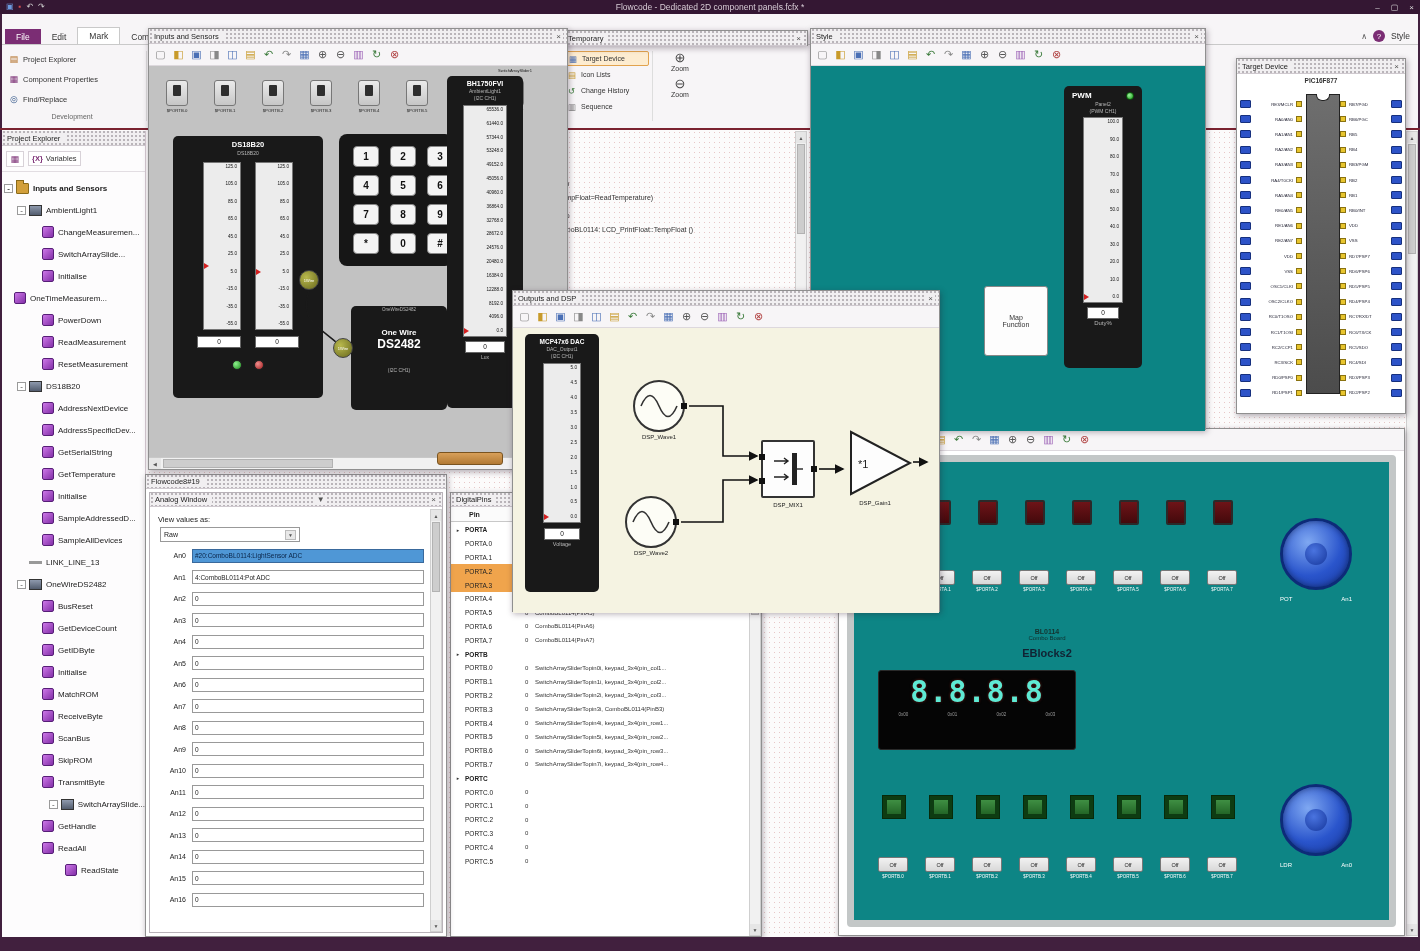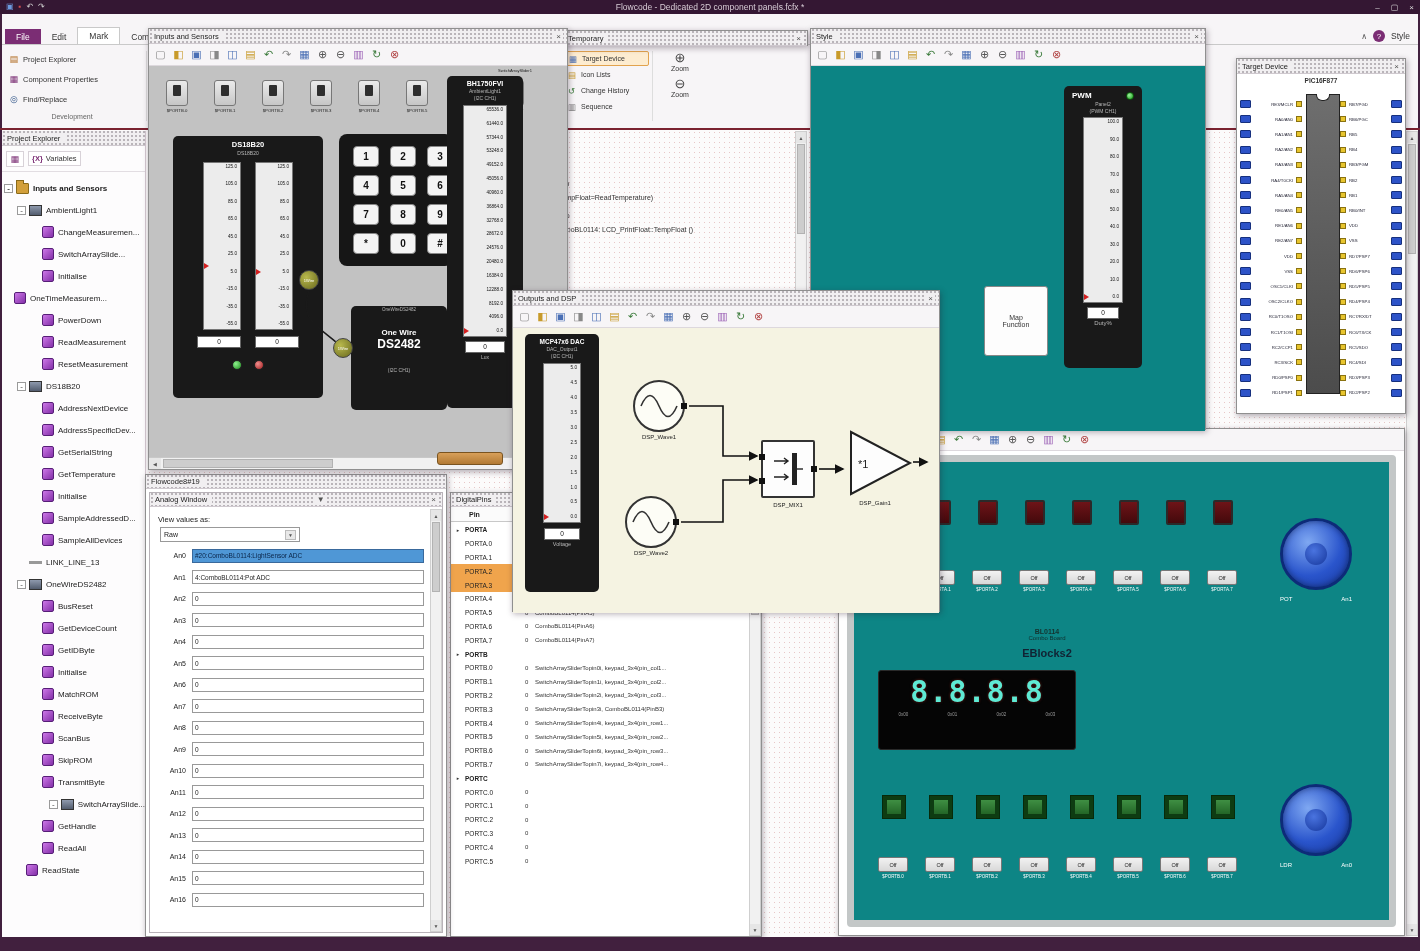--- a/index.html
+++ b/index.html
@@ -485,21 +485,21 @@
         <span class="tic"></span>
         <span class="tlab">GetHandle</span>
       </div>
 
       <div class="trow t-macro" style="padding-left: 28px;">
         <span class="exp"></span>
         <span class="tic"></span>
         <span class="tlab">ReadAll</span>
       </div>
 
-      <div class="trow t-macro" style="padding-left: 12px;">
+      <div class="trow t-macro" style="padding-left: 12px; margin-left: 39px;">
         <span class="exp"></span>
         <span class="tic"></span>
         <span class="tlab">ReadState</span>
       </div>
     </div>
 </div>
 
 <div class="win" style="left:562px;top:30px;width:246px;height:16px;z-index:2;">
   <div class="dothead">
     <span class="tt">Temporary</span>

